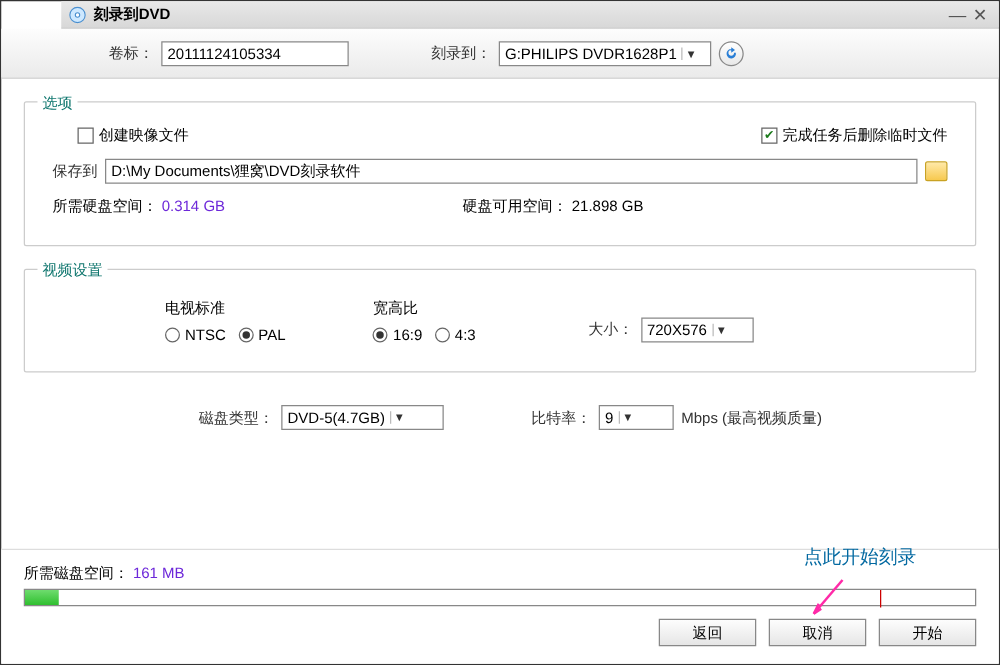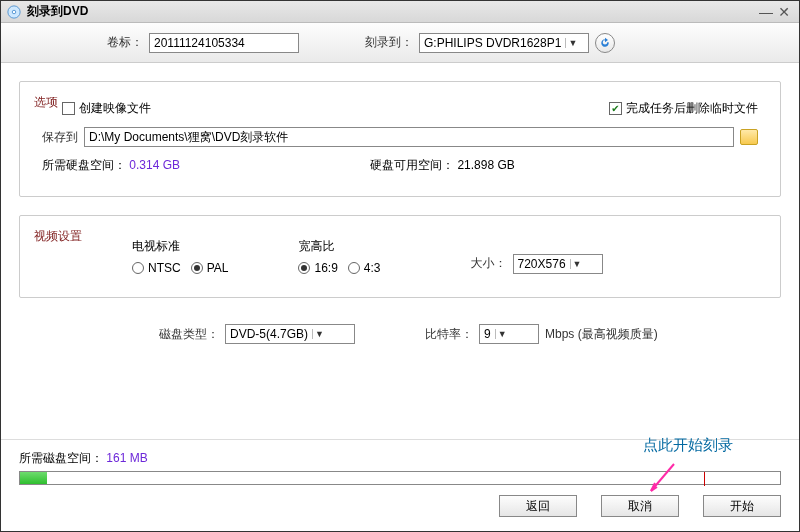--- a/index.html
+++ b/index.html
@@ -1,32 +1,32 @@
 <!DOCTYPE html>
 <html><head>
 <meta charset="utf-8">
 <style>
 * { box-sizing: border-box; margin: 0; padding: 0; }
 body { font-family: "Microsoft YaHei", Tahoma, Arial, sans-serif; font-size: 12px; background: #fff; }
 .window { width: 800px; height: 532px; border: 1px solid #333; background: #fff; position: relative; }
-.titlebar { height: 22px; background: linear-gradient(#e8e8e8, #d8d8d8); border-bottom: 1px solid #bbb; display: flex; align-items: center; padding: 0 6px; }
+.titlebar { height: 22px; background: linear-gradient(#e8e8e8, #d8d8d8); border-bottom: 1px solid #bbb; display: flex; align-items: center; padding: 0 6px; margin-left: 48px; }
 .titlebar .ticon { width: 14px; height: 14px; margin-right: 6px; }
 .titlebar .ttext { font-weight: bold; font-size: 12px; flex: 1; }
 .titlebar .wbtn { width: 18px; text-align: center; color: #555; cursor: pointer; font-size: 14px; line-height: 14px; }
 .content { position: absolute; top: 22px; bottom: 0; left: 0; right: 0; }
 .toprow { background: linear-gradient(#fdfdfd, #eaeaea); border-bottom: 1px solid #ccc; height: 40px; display: flex; align-items: center; padding: 0 16px; gap: 6px; }
 .lbl { color: #333; }
 .txtinput { height: 20px; border: 1px solid #888; padding: 0 4px; font-size: 12px; background: #fff; }
 .combo { display: inline-flex; align-items: center; height: 20px; border: 1px solid #888; background: #fff; padding: 0 2px 0 4px; }
 .combo .ctext { font-size: 12px; }
 .combo .carrow { width: 14px; text-align: center; font-size: 9px; color: #333; border-left: 1px solid #bbb; margin-left: 4px; cursor: pointer; }
 .iconbtn { width: 20px; height: 20px; border: 1px solid #888; border-radius: 50%; display: inline-flex; align-items: center; justify-content: center; background: linear-gradient(#fff,#e8e8e8); cursor: pointer; }
 .main { position: absolute; top: 40px; left: 0; right: 0; bottom: 100px; padding: 18px; }
 .fieldset { border: 1px solid #ccc; border-radius: 2px; margin-bottom: 18px; padding: 18px 22px 22px 22px; position: relative; }
-.legend { position: absolute; top: -8px; left: 10px; background: #fff; padding: 0 4px; font-size: 12px; color: #7f1d1d; margin-top: 20px; }
+.legend { position: absolute; top: -8px; left: 10px; background: #fff; padding: 0 4px; font-size: 12px; color: #0f766e; }
 .rowflex { display: flex; align-items: center; padding-left: 20px; }
 .chk { display: inline-flex; align-items: center; gap: 4px; }
 .chkbox { width: 13px; height: 13px; border: 1px solid #666; background: #fff; display: inline-flex; align-items: center; justify-content: center; font-size: 10px; line-height: 10px; }
 .chkbox.on::after { content: "✔"; color: #1a7a1a; }
 .savepath { display: flex; align-items: center; gap: 6px; margin-top: 10px; }
 .savepath .txtinput { flex: 1; }
 .browseicon { width: 18px; height: 16px; display: inline-block; background: linear-gradient(#ffe9a8,#f7c94f); border: 1px solid #c9a223; border-radius: 2px; position: relative; cursor: pointer; }
 .diskrow { margin-top: 10px; display: flex; gap: 60px; }
 .green { color: #6d28d9; }
 .vsetwrap { display: flex; align-items: center; gap: 70px; padding-top: 4px; }
@@ -36,21 +36,21 @@
 .rdio { width: 12px; height: 12px; border: 1px solid #666; border-radius: 50%; display: inline-flex; align-items: center; justify-content: center; }
 .rdio.on::after { content: ""; width: 6px; height: 6px; border-radius: 50%; background: #333; }
 .midrow { display: flex; align-items: center; gap: 50px; padding: 8px 50px 0 120px; }
 .bottom { position: absolute; bottom: 0; left: 0; right: 0; padding: 10px 18px 14px 18px; border-top: 1px solid #ddd; background: #fff; }
 .req { font-size: 12px; margin-bottom: 4px; }
 .progwrap { position: relative; height: 14px; border: 1px solid #888; background: #fff; }
 .progfill { position: absolute; left: 0; top: 0; bottom: 0; background: linear-gradient(#6edc6e,#2fbf2f); }
 .ticks { position: relative; height: 18px; margin-top: 2px; }
 .tick { position: absolute; font-size: 11px; color: #333; transform: translateX(-50%); top: 2px; }
 .tickline { position: absolute; top: -16px; width: 1px; height: 14px; background: #888; }
-.btnrow { display: flex; justify-content: flex-end; gap: 24px; margin-top: 10px; }
+.btnrow { display: flex; justify-content: flex-end; gap: 10px; margin-top: 10px; }
 .btn { min-width: 78px; height: 22px; border: 1px solid #888; background: linear-gradient(#fdfdfd,#e6e6e6); font-size: 12px; cursor: pointer; }
 .annot { position: absolute; right: 66px; top: 435px; color: #0369a1; font-size: 15px; }
 .arrow { position: absolute; right: 120px; top: 458px; width: 40px; height: 40px; pointer-events: none; }
 </style>
 </head>
 <body>
 
 <div class="window">
   <div class="titlebar">
     <svg class="ticon" viewBox="0 0 16 16">
@@ -58,21 +58,21 @@
         <circle cx="8" cy="8" r="2" fill="#fff" stroke="#4a8fcf"></circle>
       </svg>
     <span class="ttext">刻录到DVD</span>
     <span class="wbtn">—</span>
     <span class="wbtn">✕</span>
   </div>
 
   <div class="content">
 
     <div class="toprow">
-      <span style="margin-left:90px" class="lbl">卷标：</span>
+      <span style="margin-left:70px" class="lbl">卷标：</span>
       <input class="txtinput" style="width: 150px;" value="20111124105334">
       <span style="margin-left:60px" class="lbl">刻录到：</span>
       <div class="combo" style="width:170px">
         <span class="ctext">G:PHILIPS  DVDR1628P1</span>
         <span class="carrow">▼</span>
       </div>
       <span class="iconbtn">
         <svg width="12" height="12" viewBox="0 0 16 16">
             <path d="M8 3a5 5 0 1 0 4.9 4H11a3 3 0 1 1-3-3V1l4 3-4 3V5a0 0 0 0 0 0 0z" fill="#2a7fd6"></path>
           </svg>

